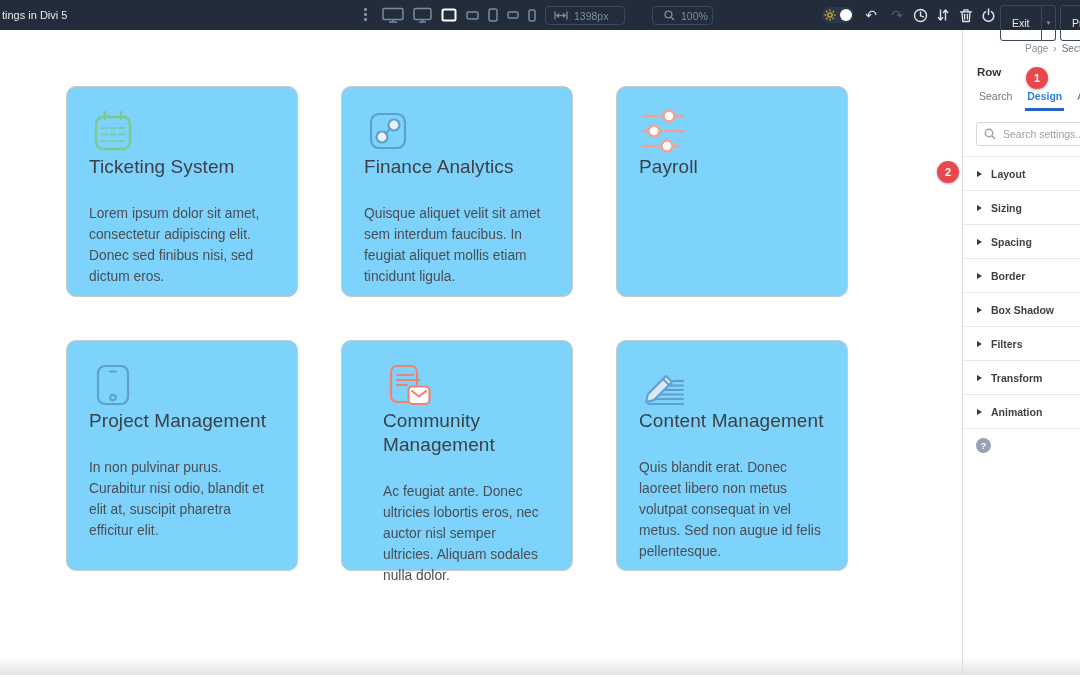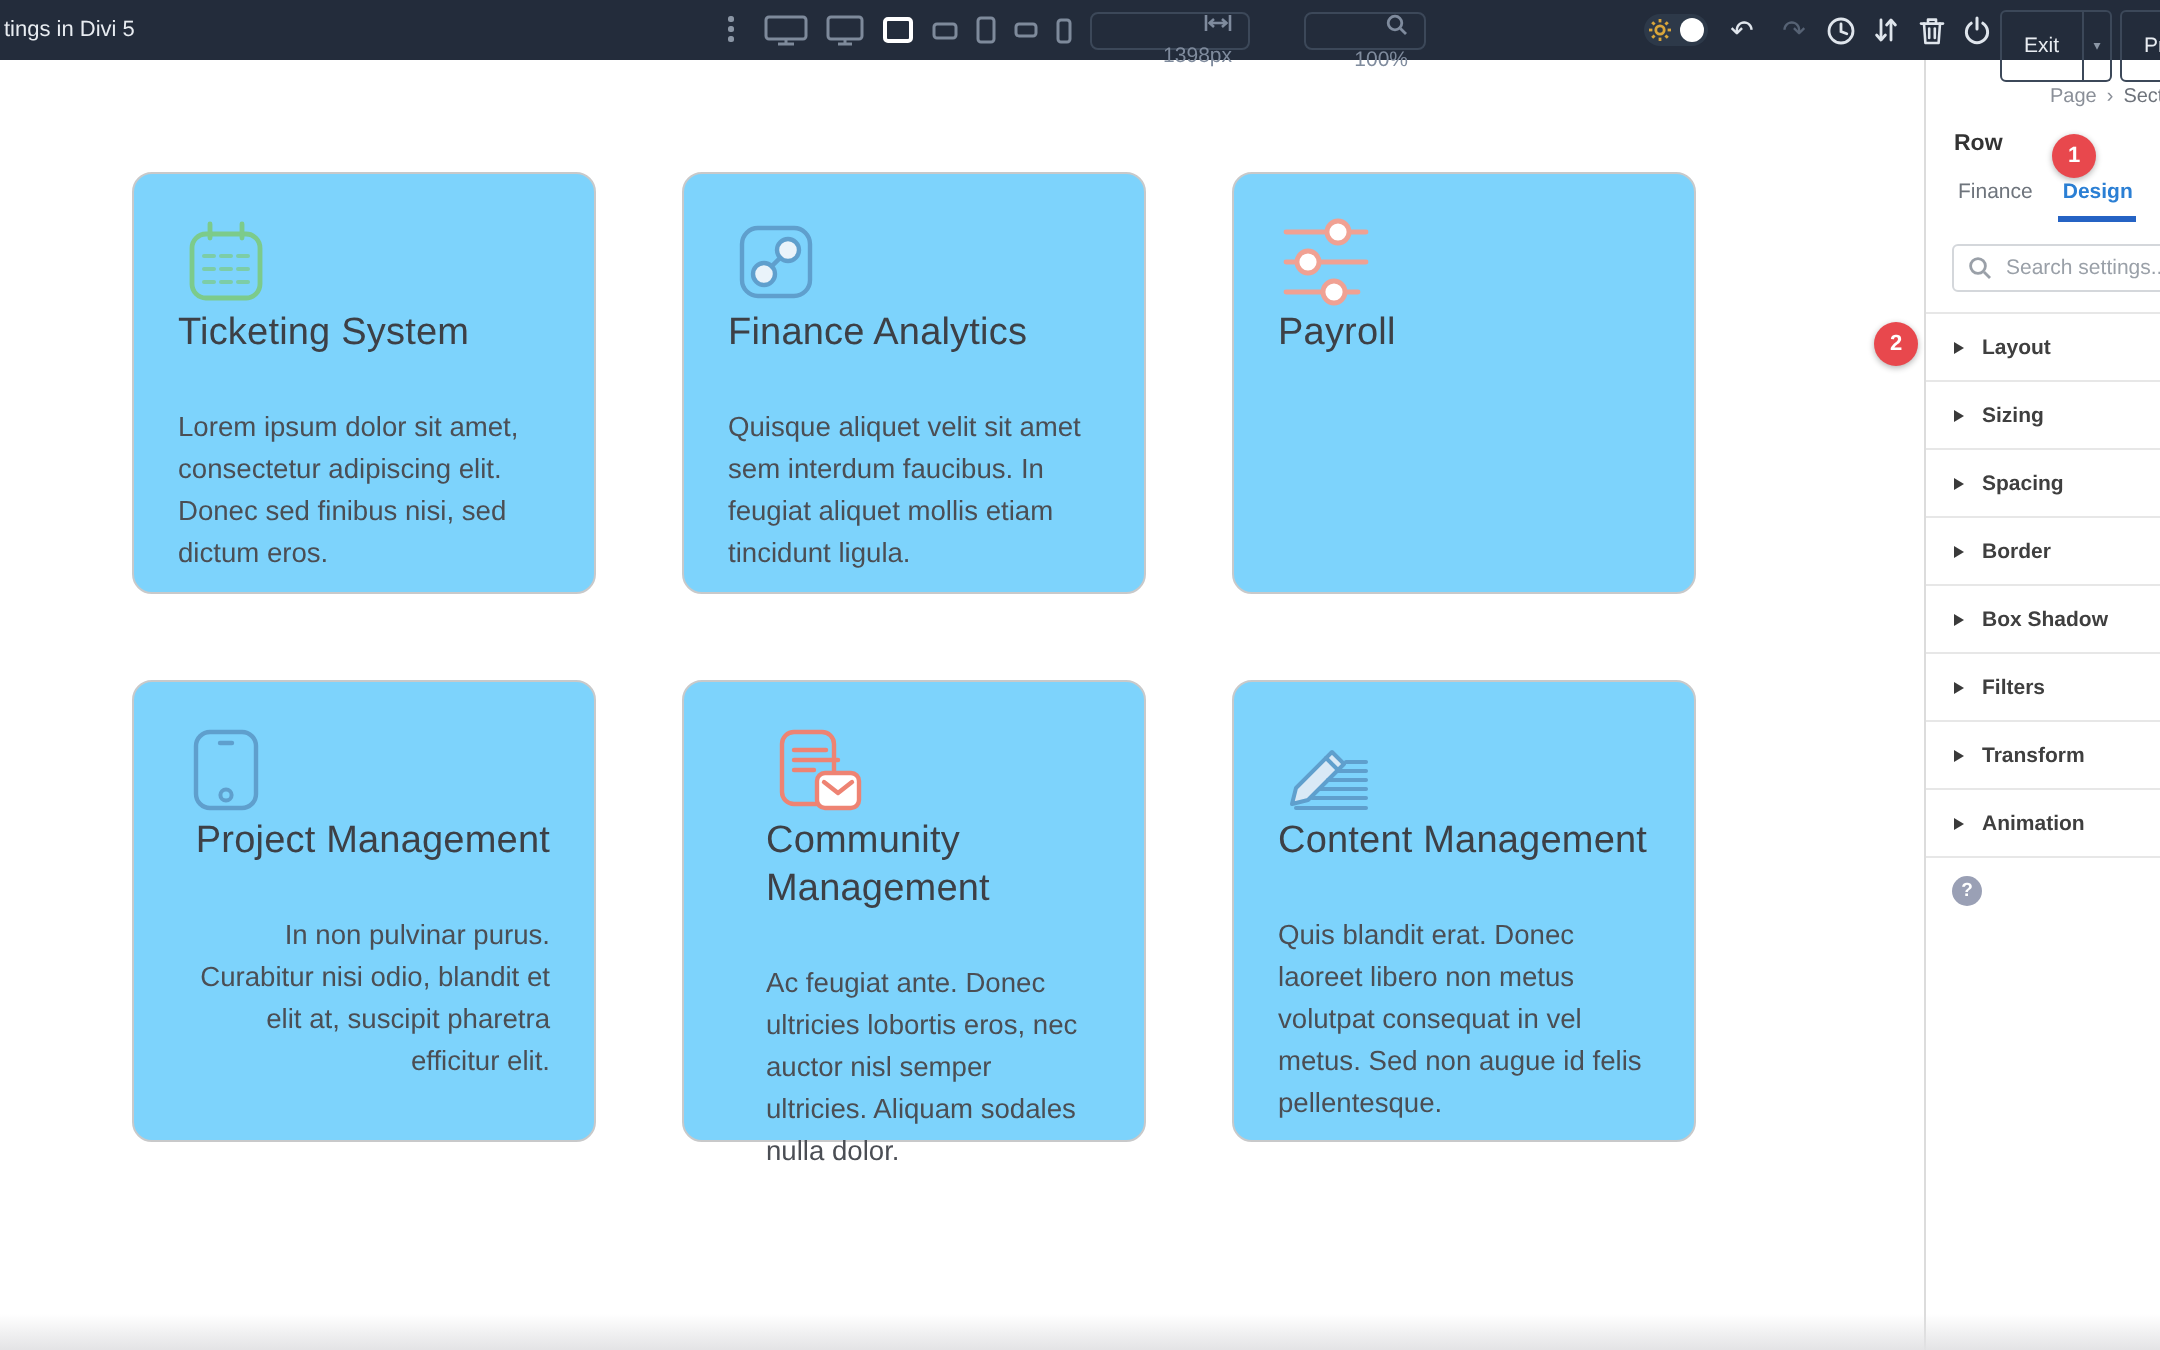--- a/index.html
+++ b/index.html
@@ -24,22 +24,22 @@
   .kebab { left:364px; top:8px; flex-direction:column; gap:2.5px; }
   .kebab i { width:2.5px; height:2.5px; border-radius:50%; background:#8b96a5; display:block; }
   .devices { left:382px; top:7px; gap:9px; height:16px; }
   .devices svg { display:block; }
   .dev { stroke:#7e8a9b; fill:none; stroke-width:1.5; }
   .dev-selected { stroke:#ffffff; stroke-width:2; }
 
   .tb-field {
     position:absolute; top:6px; height:19px;
     border:1px solid #3c4859; border-radius:4px;
-    display:flex; align-items:flex-end; gap:6px; padding:0 8px;
-    color:#7f8b9d; font-size:10.5px;flex-direction:column;
+    display:flex; align-items:center; gap:6px; padding:0 8px;
+    color:#7f8b9d; font-size:10.5px;
   }
   .field-width { left:545px; width:80px; }
   .field-zoom  { left:652px; width:61px;padding-left:11px; }
   .tb-field svg { flex:0 0 auto; }
 
   .toggle {
     position:absolute; left:822px; top:7px; width:32px; height:16px;
     background:#2d3949; border-radius:8px;
   }
   .toggle .gear { position:absolute; left:2px; top:2px; }
@@ -68,21 +68,21 @@
     padding:20px 22px;
   }
   .card .icon-wrap { margin-bottom:18px; }
   .card .icon-wrap svg { display:block; }
   .card h3 { font-size:19px; line-height:24px; font-weight:500;
     color:#3d4046; margin-bottom:24px; letter-spacing:.1px; }
   .card p { font-size:13.8px; line-height:21px; color:#4b4e54; }
   #card0 { left:66px;  top:86px;  height:211px; }
   #card1 { left:341px; top:86px;  height:211px; }
   #card2 { left:616px; top:86px;  height:211px; }
-  #card3 { left:66px;  top:340px; height:231px;text-align:right; }
+  #card3 { left:66px;  top:340px; height:231px; }
   #card4 { left:341px; top:340px; height:231px;padding-left:41px; }
   #card5 { left:616px; top:340px; height:231px; }
 
   
   .sidebar {
     position:absolute; left:962px; top:30px; width:400px; height:645px;
     background:#fff; border-left:1px solid #dcdcdc; z-index:20;
   }
   .breadcrumb { position:absolute; left:14px; top:13px; font-size:10px; color:#8a8f98;
     display:flex; gap:5px; align-items:center;padding-left:48px; }
@@ -378,21 +378,21 @@
 
 <aside class="sidebar">
   <div class="breadcrumb">
     <span>Page</span>
     <span>›</span>
     <span class="crumb-last">Section</span>
   </div>
   <div class="element-label">Row</div>
 
   <nav class="tabs">
-    <span class="tab">Finance</span>
+    <span class="tab">Search</span>
     <span class="tab tab-active" style="color: rgb(43, 127, 212);">Design</span>
     <span class="tab">Advanced</span>
   </nav>
 
   <div class="search-wrap">
     <svg width="12" height="12" viewBox="0 0 12 12">
         <g stroke="#9aa0a8" stroke-width="1.4" fill="none">
           <circle cx="5" cy="5" r="3.7"></circle>
           <line x1="8" y1="8" x2="11" y2="11"></line>
         </g>

